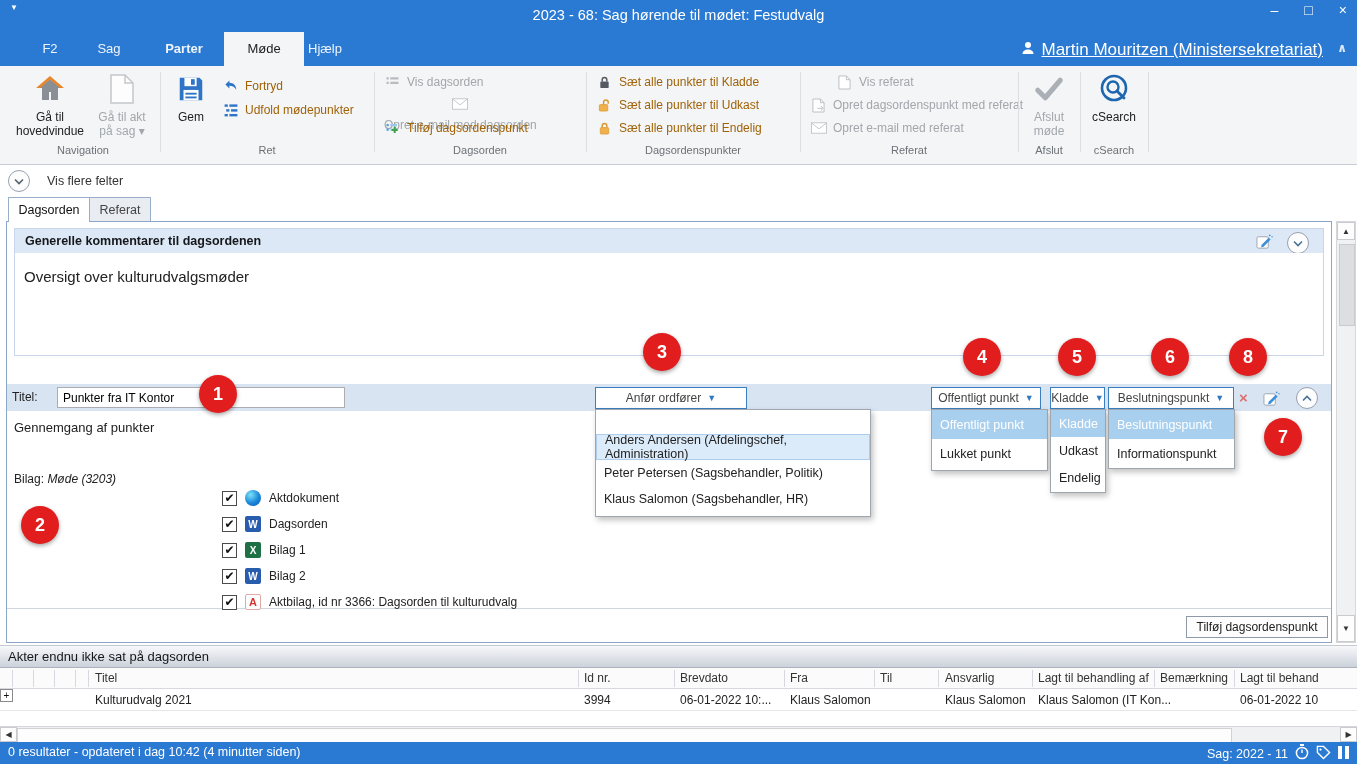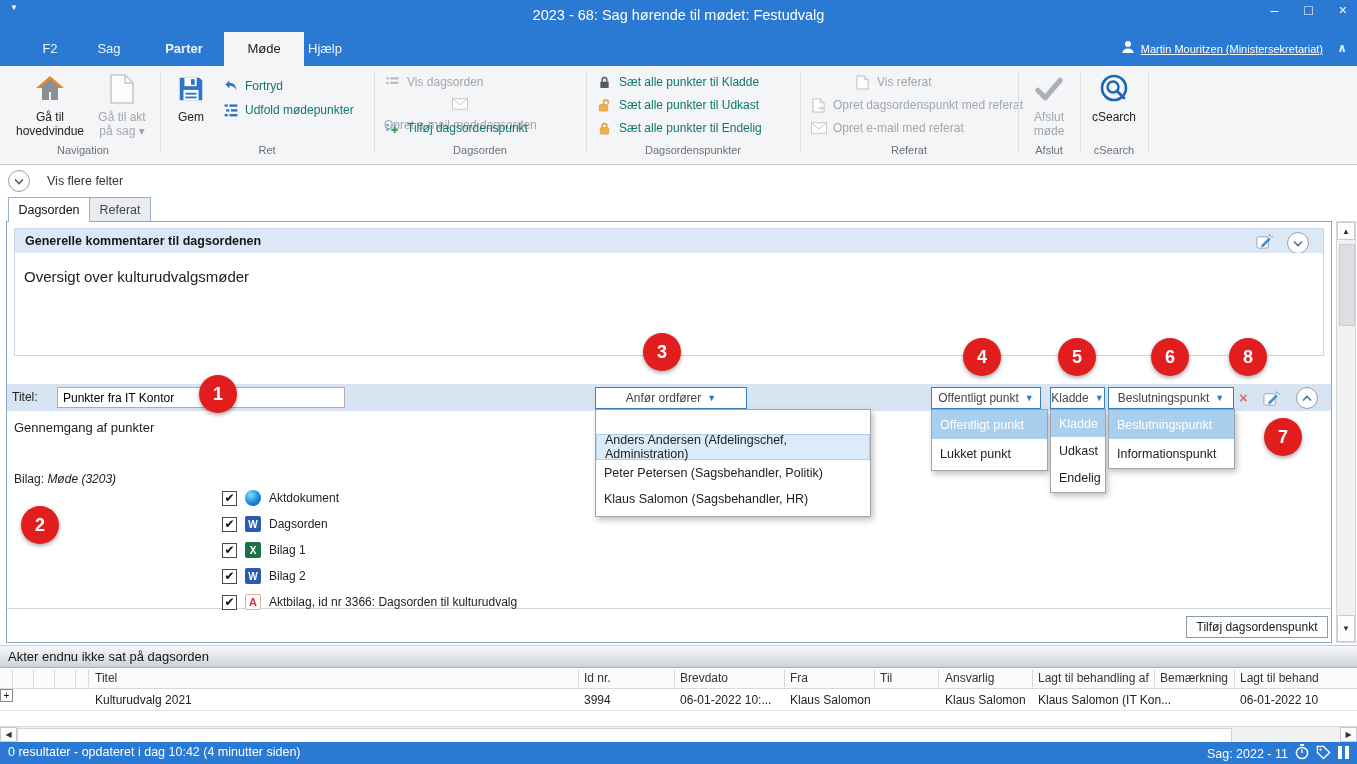--- a/index.html
+++ b/index.html
@@ -9,30 +9,30 @@
   
   .titlebar{left:0;top:0;width:1357px;height:32px;background:#2a79d2;}
   .win-title{left:0;top:7px;width:1357px;text-align:center;color:#fff;font-size:14.5px;}
   .qa-icon{left:10px;top:3px;color:#fff;font-size:8px;}
   .win-controls{right:10px;top:2px;display:flex;gap:26px;color:#fff;font-size:14px;}
   .win-controls span{cursor:default;}
   .menurow{left:0;top:32px;width:1357px;height:34px;background:#2a79d2;}
   .menutab{top:0;height:34px;line-height:34px;text-align:center;color:#eef4fb;font-size:13px;cursor:default;}
   .menutab.active{background:#f4f5f6;color:#1e1e1e;}
   .userarea{right:34px;top:8px;display:flex;align-items:center;gap:6px;color:#fff;}
-  .username{font-size:11px;color:#fff;text-decoration:underline;}
+  .username{font-size:17px;color:#fff;text-decoration:underline;}
   .ribbon-collapse{right:10px;top:9px;color:#dce9f8;font-size:12px;font-weight:bold;}
   
   .ribbon{left:0;top:66px;width:1357px;height:98px;background:#f4f5f6;border-bottom:1px solid #c8cdd4;}
   .rdivider{top:6px;width:1px;height:80px;background:#dcdee1;}
   .glabel{top:78px;font-size:11px;color:#6b7177;text-align:center;}
   .bigbtn{top:4px;text-align:center;font-size:12px;color:#222;line-height:14px;}
   .bigbtn .bicon{height:38px;display:flex;align-items:center;justify-content:center;margin-bottom:2px;}
   .bigbtn.disabled{color:#a2a7ac;}
-  .smallbtn{display:flex;align-items:center;gap:6px;font-size:12px;color:#0f766e;height:20px;}
+  .smallbtn{display:flex;align-items:center;gap:6px;font-size:12px;color:#a16207;height:20px;}
   .smallbtn.disabled{color:#a2a7ac;}
   .sicon{width:17px;height:17px;display:flex;align-items:center;justify-content:center;flex:0 0 17px;}
   
   .morefields{left:8px;top:170px;display:flex;align-items:center;gap:17px;font-size:12.5px;color:#333;}
   .circlebtn{width:20px;height:20px;border:1px solid #97a1ad;border-radius:50%;background:#fdfdfd;
              display:flex;align-items:center;justify-content:center;}
   .ctab{top:197px;height:24px;line-height:24px;text-align:center;font-size:12.5px;
         border:1px solid #98aec9;border-bottom:none;background:#e9edf2;color:#444;}
   .ctab.active{background:#fff;color:#111;}
   
@@ -246,21 +246,21 @@
         <svg width="13" height="15" viewBox="0 0 14 16">
             <path d="M4.5 7V5a2.5 2.5 0 015 0v2" fill="none" stroke="#d99a35" stroke-width="1.6"></path>
             <rect x="2.5" y="7" width="9" height="7" rx="1" fill="#f0b14a" stroke="#d99a35" stroke-width="0.8"></rect>
           </svg>
       </span>
       <span>Sæt alle punkter til Endelig</span>
     </div>
     <div class="abs glabel" style="left:588px;width:210px;">Dagsordenspunkter</div>
     <div class="abs rdivider" style="left:800px;"></div>
 
-    <div class="abs smallbtn disabled" style="left:854px;top:6px;justify-content:center;">
+    <div class="abs smallbtn disabled" style="left:836px;top:6px;justify-content:center;">
       <span class="sicon">
         <svg width="13" height="15" viewBox="0 0 14 16">
             <path d="M1 1h8l4 4v10H1z" fill="#fff" stroke="#b8bcc1"></path>
             <path d="M9 1v4h4" fill="none" stroke="#b8bcc1"></path>
           </svg>
       </span>
       <span>Vis referat</span>
     </div>
     <div class="abs smallbtn disabled" style="left:810px;top:29px;">
       <span class="sicon">

